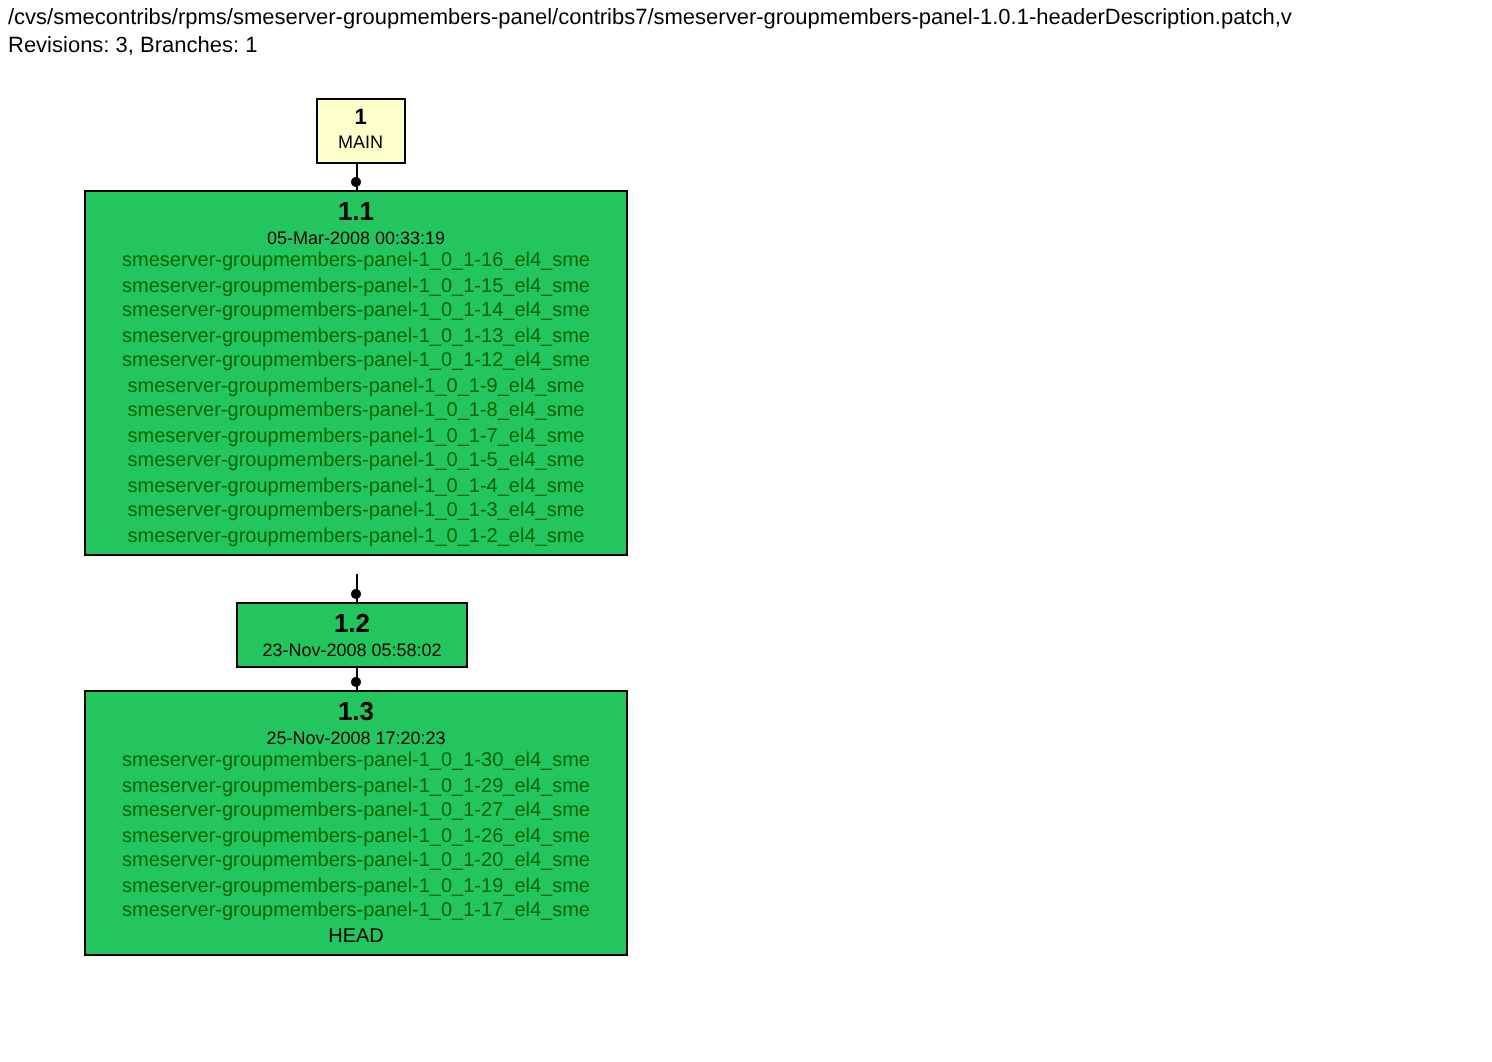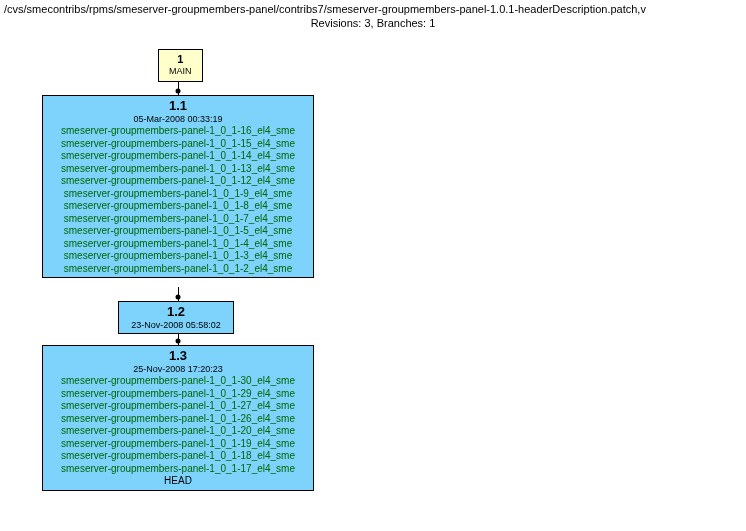--- a/index.html
+++ b/index.html
@@ -9,41 +9,41 @@
       width: 746px;
       height: 531px;
       overflow: hidden;
     }
     .header {
       font-size: 11px;
       padding: 2px 4px;
       line-height: 1.3;
     }
     .header-path { color: #000; }
-    .header-info { color: #000; text-align: center; }
+    .header-info { color: #000; }
     .diagram {
       position: relative;
       width: 100%;
       height: 500px;
     }
     .node {
       position: absolute;
       border: 1px solid #000;
       text-align: center;
       font-size: 10px;
       line-height: 1.25;
     }
     .branch-node {
       background: #ffffcc;
       padding: 3px 10px;
       font-weight: bold;
       font-size: 11px;
     }
     .rev-node {
-      background: #7dd3fc;
+      background: #22c55e;
       padding: 2px 6px;
     }
     .rev-title {
       font-weight: bold;
       font-size: 13px;
       color: #000;
     }
     .rev-date {
       font-size: 9px;
       color: #000;
@@ -118,18 +118,17 @@
 
   <div class="node rev-node" style="left:42px; top:312px; width:272px;">
     <div class="rev-title">1.3</div>
     <div class="rev-date">25-Nov-2008 17:20:23</div>
     <div class="rev-tag">smeserver-groupmembers-panel-1_0_1-30_el4_sme</div>
     <div class="rev-tag">smeserver-groupmembers-panel-1_0_1-29_el4_sme</div>
     <div class="rev-tag">smeserver-groupmembers-panel-1_0_1-27_el4_sme</div>
     <div class="rev-tag">smeserver-groupmembers-panel-1_0_1-26_el4_sme</div>
     <div class="rev-tag">smeserver-groupmembers-panel-1_0_1-20_el4_sme</div>
     <div class="rev-tag">smeserver-groupmembers-panel-1_0_1-19_el4_sme</div>
-    <div class="rev-tag">smeserver-groupmembers-panel-1_0_1-18_el4_sme</div>
     <div class="rev-tag">smeserver-groupmembers-panel-1_0_1-17_el4_sme</div>
     <div class="rev-head">HEAD</div>
   </div>
 
 </div>
 
 </body></html>

